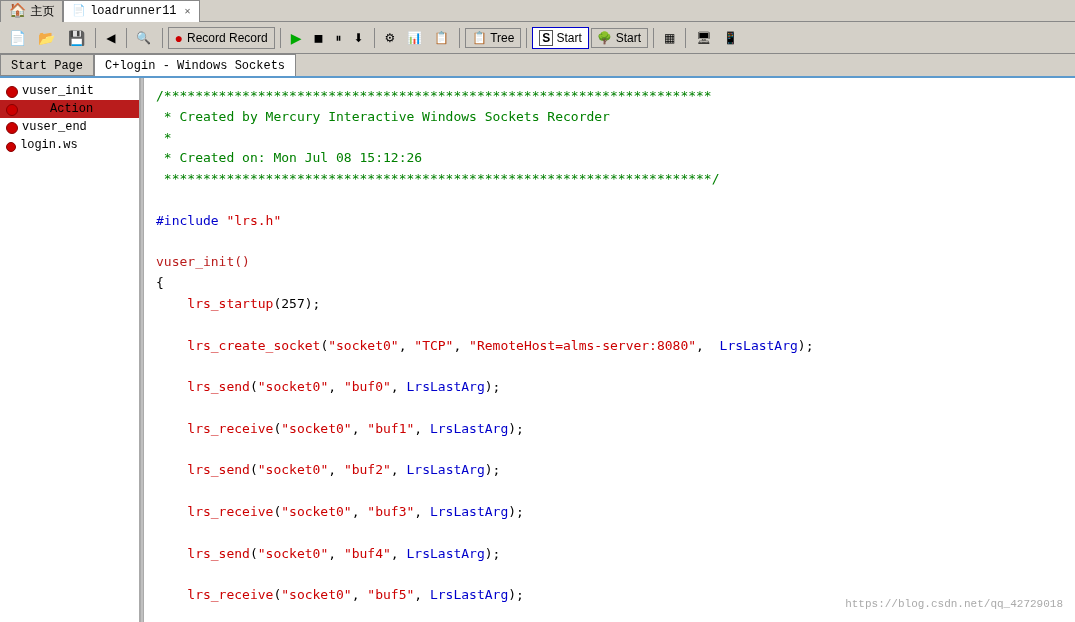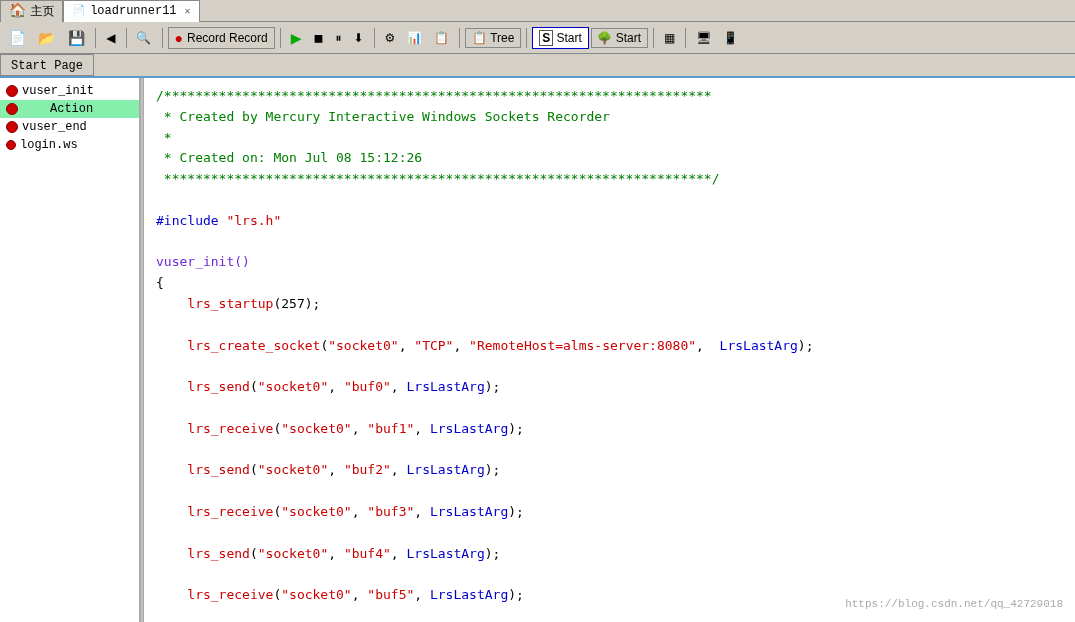--- a/index.html
+++ b/index.html
@@ -111,28 +111,28 @@
     
     .sidebar {
       width: 140px;
       background: #fff;
       border-right: 1px solid #aaa;
       overflow-y: auto;
       padding: 4px 0;
     }
     .sidebar-item {
       display: flex;
-      align-items: center;
+      align-items: flex-end;
       padding: 2px 6px;
       font-size: 12px;
       cursor: pointer;
       gap: 4px;
       white-space: nowrap;
     }
-    .sidebar-item.selected { background: #86efac; gap: 32px; }
+    .sidebar-item.selected { background: #b91c1c; gap: 32px; }
     .red-circle {
       width: 12px;
       height: 12px;
       background: #cc0000;
       border-radius: 50%;
       border: 1px solid #880000;
       flex-shrink: 0;
     }
     .red-circle-sm {
       width: 10px;
@@ -264,20 +264,23 @@
     <span style="font-size:12px;">🖥</span>
   </button>
   <button class="toolbar-btn">
     <span style="font-size:12px;">📱</span>
   </button>
 </div>
 
 <div class="doc-tabs">
   <div class="doc-tab">
     <span>Start Page</span>
+  </div>
+  <div class="doc-tab active">
+    <span>C+login - Windows Sockets</span>
   </div>
 </div>
 
 <div class="main-content">
 
   <div class="sidebar">
     <div class="sidebar-item">
       <div class="red-circle"></div>
       <span>vuser_init</span>
     </div>
@@ -299,21 +302,21 @@
 
   <div class="code-area">
     <pre><span class="comment">/**********************************************************************
  * Created by Mercury Interactive Windows Sockets Recorder
  *
  * Created on: Mon Jul 08 15:12:26
  **********************************************************************/</span>
 
 <span><span class="keyword">#include</span> <span class="string">"lrs.h"</span></span>
 
-<span><span style="color:#6d28d9;">vuser_init()</span>
+<span><span style="color:#b91c1c;">vuser_init()</span>
 <span style="color:#000;">{</span>
     <span class="function-name">lrs_startup</span><span style="color:#000;">(</span><span style="color:#000;">257</span><span style="color:#000;">);</span>
 
     <span class="function-name">lrs_create_socket</span><span style="color:#000;">(</span><span class="param-str">"socket0"</span><span style="color:#000;">,</span> <span class="param-str">"TCP"</span><span style="color:#000;">,</span> <span class="param-str">"RemoteHost=alms-server:8080"</span><span style="color:#000;">,</span>  <span style="color:#0000cc;">LrsLastArg</span><span style="color:#000;">);</span>
 
     <span class="function-name">lrs_send</span><span style="color:#000;">(</span><span class="param-str">"socket0"</span><span style="color:#000;">,</span> <span class="param-str">"buf0"</span><span style="color:#000;">,</span> <span style="color:#0000cc;">LrsLastArg</span><span style="color:#000;">);</span>
 
     <span class="function-name">lrs_receive</span><span style="color:#000;">(</span><span class="param-str">"socket0"</span><span style="color:#000;">,</span> <span class="param-str">"buf1"</span><span style="color:#000;">,</span> <span style="color:#0000cc;">LrsLastArg</span><span style="color:#000;">);</span>
 
     <span class="function-name">lrs_send</span><span style="color:#000;">(</span><span class="param-str">"socket0"</span><span style="color:#000;">,</span> <span class="param-str">"buf2"</span><span style="color:#000;">,</span> <span style="color:#0000cc;">LrsLastArg</span><span style="color:#000;">);</span>

